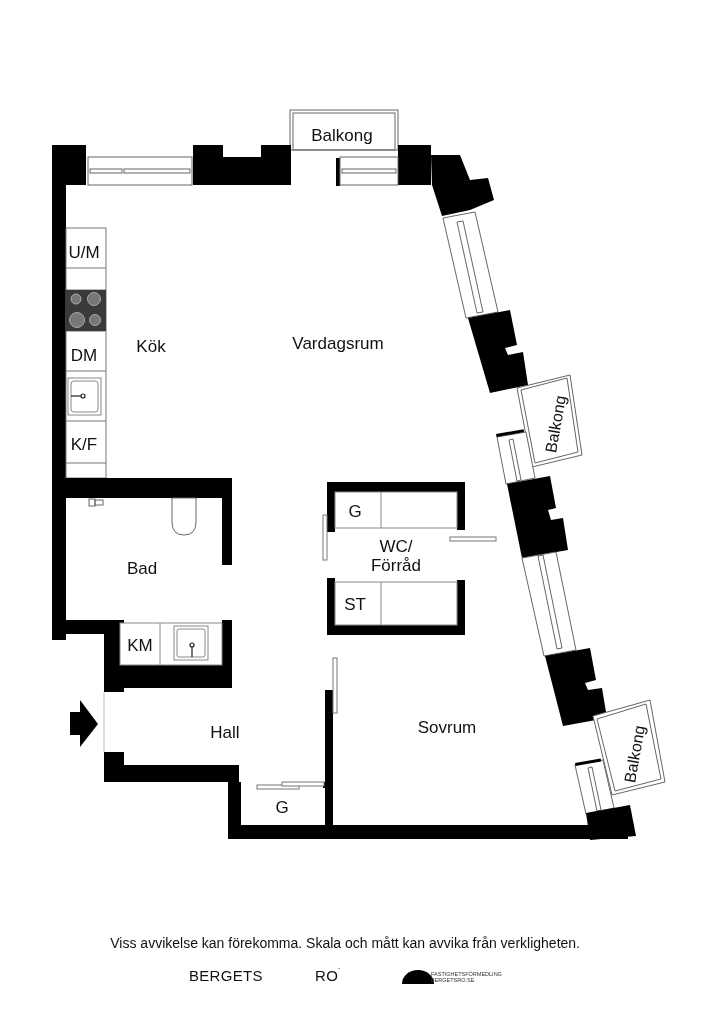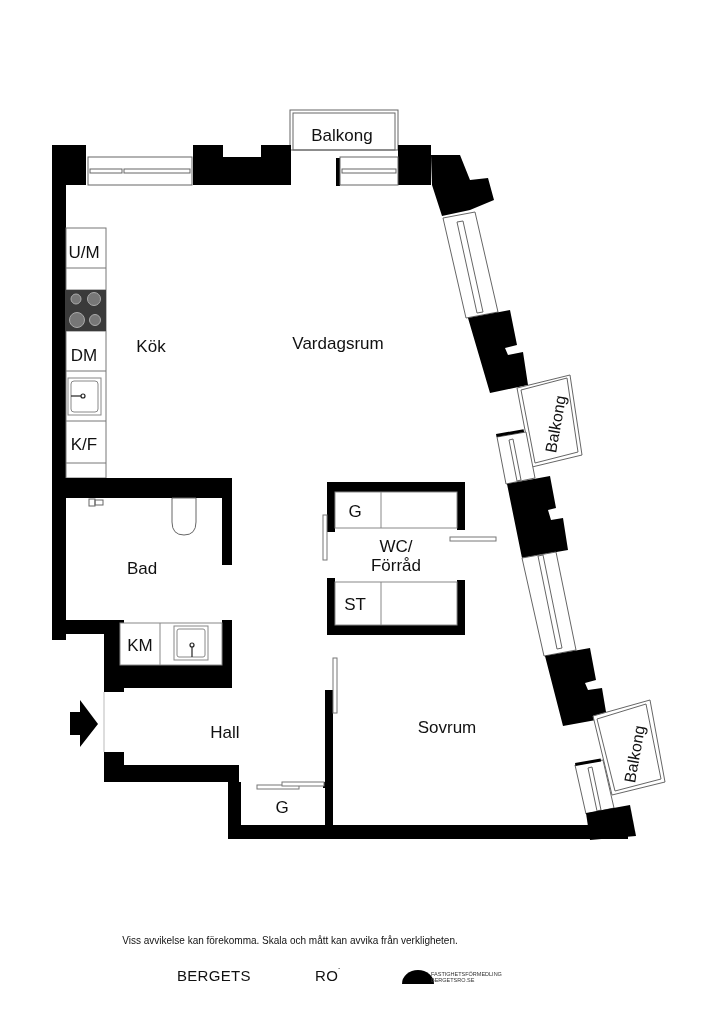--- a/index.html
+++ b/index.html
@@ -1,19 +1,19 @@
 <!DOCTYPE html>
 <html><head>
 <meta charset="utf-8">
 <style>
   html, body { margin:0; padding:0; background:#ffffff; }
   body { width:724px; height:1024px; position:relative; overflow:hidden; font-family:"Liberation Sans", sans-serif; }
   svg { position:absolute; left:0; top:0; }
   .lbl { font-family:"Liberation Sans", sans-serif; fill:#111; }
-  .footer-note { position:absolute; left:0; width:580px; top:935px; text-align:center; font-size:10px; color:#111; font-family:"Liberation Sans", sans-serif; }
+  .footer-note { position:absolute; left:0; width:580px; top:935px; text-align:right; font-size:14px; color:#111; font-family:"Liberation Sans", sans-serif; }
   .brand { position:absolute; top:967px; font-size:15px; color:#111; letter-spacing:0.3px; font-family:"Liberation Sans", sans-serif; }
   .brand-small { position:absolute; font-size:5.5px; color:#333; line-height:6px; font-family:"Liberation Sans", sans-serif; }
 </style>
 </head>
 <body>
 
 <svg width="724" height="1024" viewBox="0 0 724 1024" xmlns="http://www.w3.org/2000/svg">
 
   <g>
     <rect x="290" y="110" width="108" height="40" fill="#fff" stroke="#666" stroke-width="1"></rect>
@@ -180,16 +180,16 @@
   <text class="lbl" x="396" y="571" font-size="17" text-anchor="middle">Förråd</text>
 
   <text class="lbl" x="151" y="352" font-size="17" text-anchor="middle">Kök</text>
   <text class="lbl" x="338" y="349" font-size="17" text-anchor="middle">Vardagsrum</text>
   <text class="lbl" x="447" y="733" font-size="17" text-anchor="middle">Sovrum</text>
 
   <path d="M402,984 A16,14 0 0 1 434,984 Z" fill="#000"></path>
 </svg>
 
 <div class="footer-note">Viss avvikelse kan förekomma. Skala och mått kan avvika från verkligheten.</div>
-<div class="brand" style="left:177px;">BERGETS</div>
+<div class="brand" style="left:189px;">BERGETS</div>
 <div class="brand" style="left:315px;text-align:center;"><span>RO</span><sup style="font-size:9px;">˙</sup></div>
 <div class="brand-small" style="left:431px; top:971px;">FASTIGHETSFÖRMEDLING</div>
 <div class="brand-small" style="left:431px; top:977px;">BERGETSRO.SE</div>
 
 </body></html>

